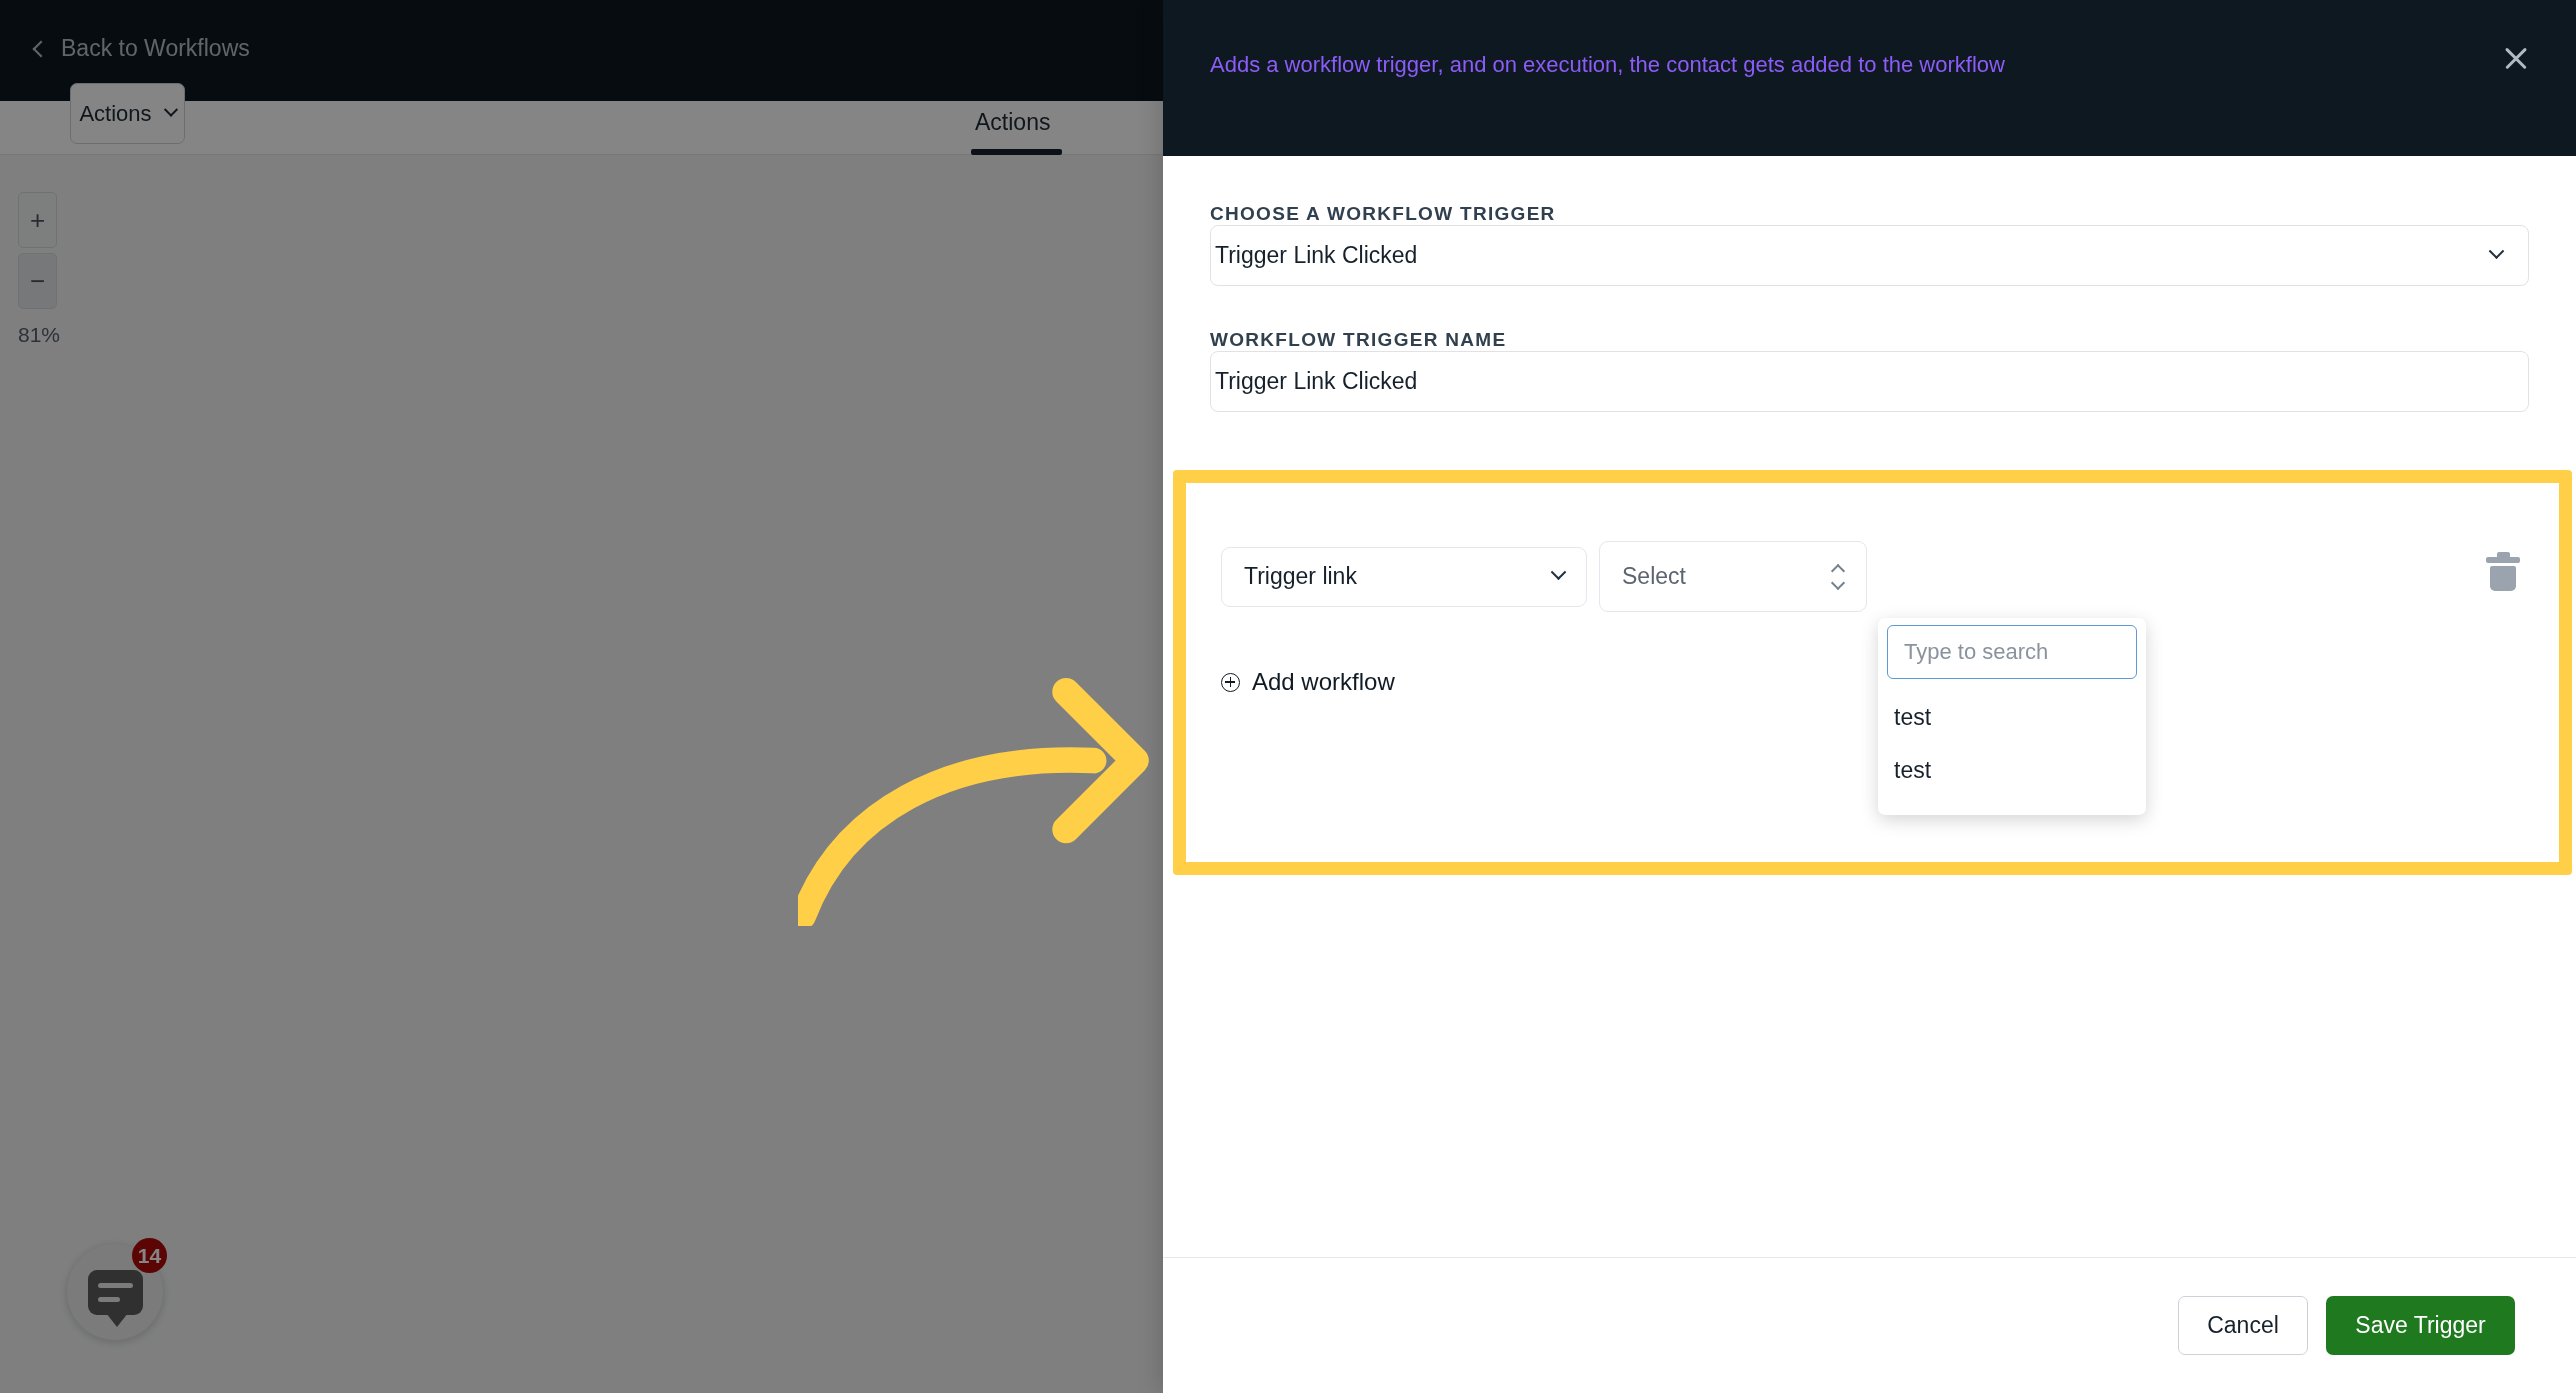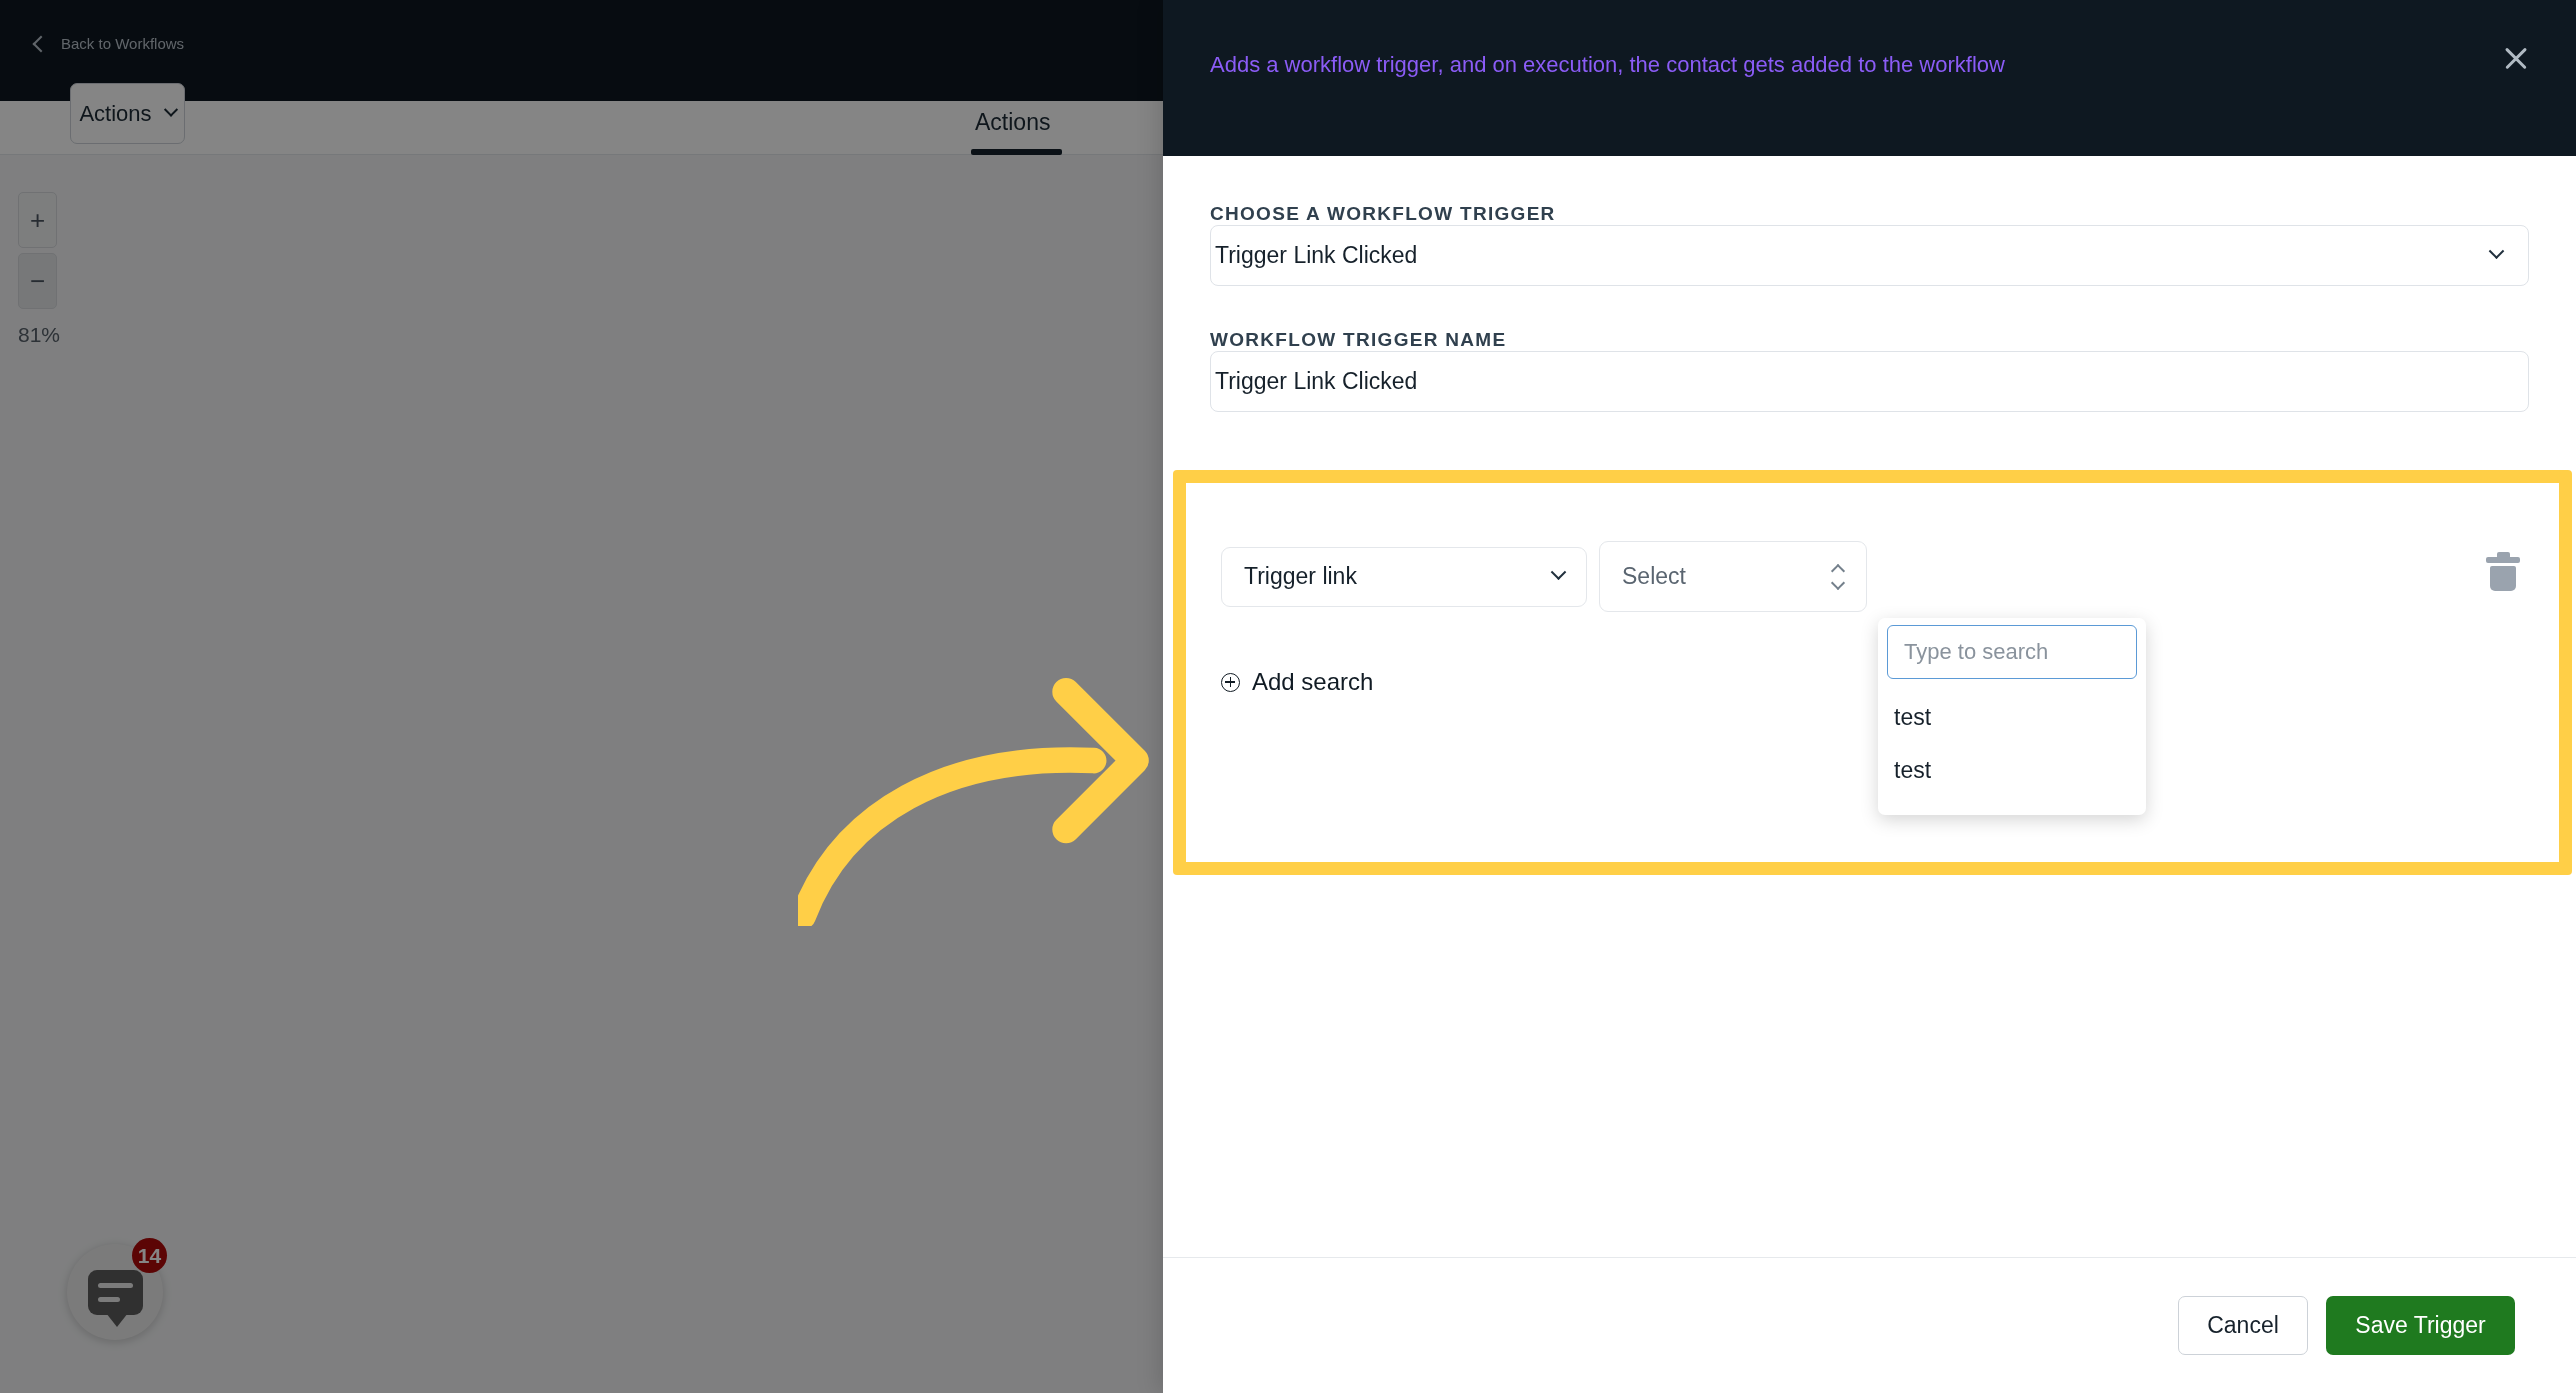--- a/index.html
+++ b/index.html
@@ -33,21 +33,21 @@
     display: flex;
     align-items: center;
   }
   .back-link {
     position: absolute;
     left: 35px; top: 35px;
     display: flex;
     align-items: center;
     gap: 12px;
     color: #b9c2cb;
-    font-size: 15px;
+    font-size: 23px;
     cursor: pointer;
   }
   .chev-left {
     display: inline-block;
     width: 12px; height: 12px;
     border-left: 2.5px solid #b9c2cb;
     border-bottom: 2.5px solid #b9c2cb;
     transform: rotate(45deg);
     margin-right: 2px;
   }
@@ -571,21 +571,21 @@
 
         <div class="trash-btn">
           <span class="trash-tab"></span>
           <span class="trash-lid"></span>
           <span class="trash-body"></span>
         </div>
       </div>
 
       <div class="add-filters">
         <span class="plus-circle"></span>
-        <span>Add search</span>
+        <span>Add workflow</span>
       </div>
     </div>
   </div>
 
   <div id="select-popup">
     <input id="popup-search" type="text" placeholder="Type to search" style="">
     <div class="popup-item">test</div>
     <div class="popup-item">test</div>
   </div>
 

